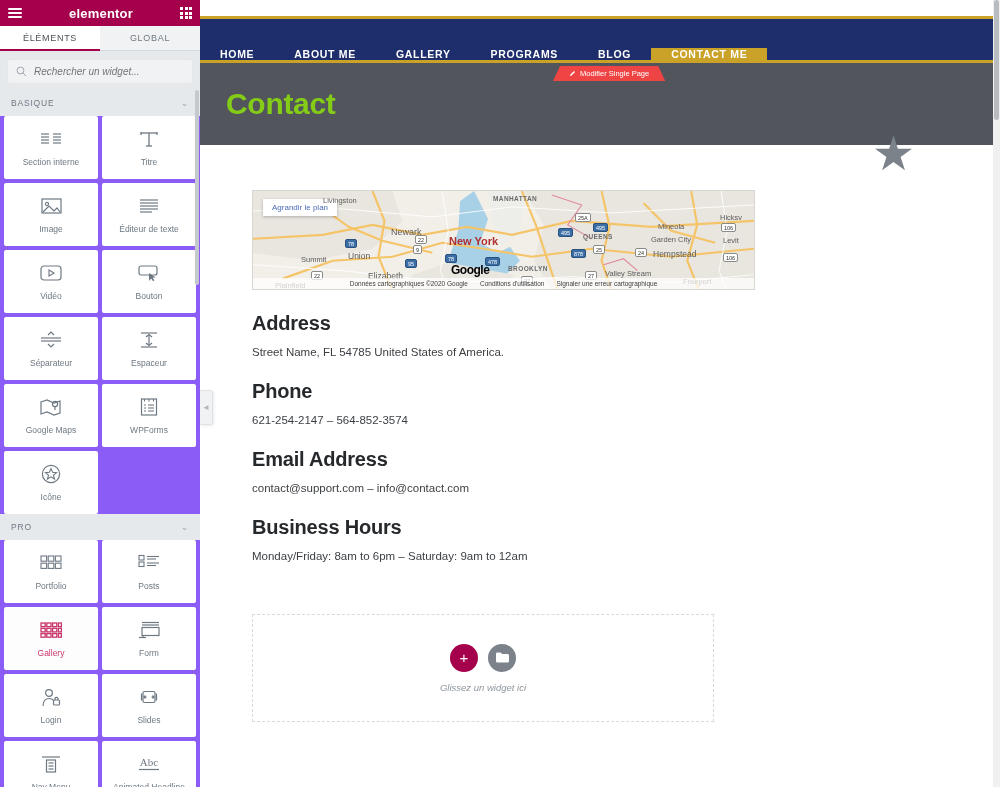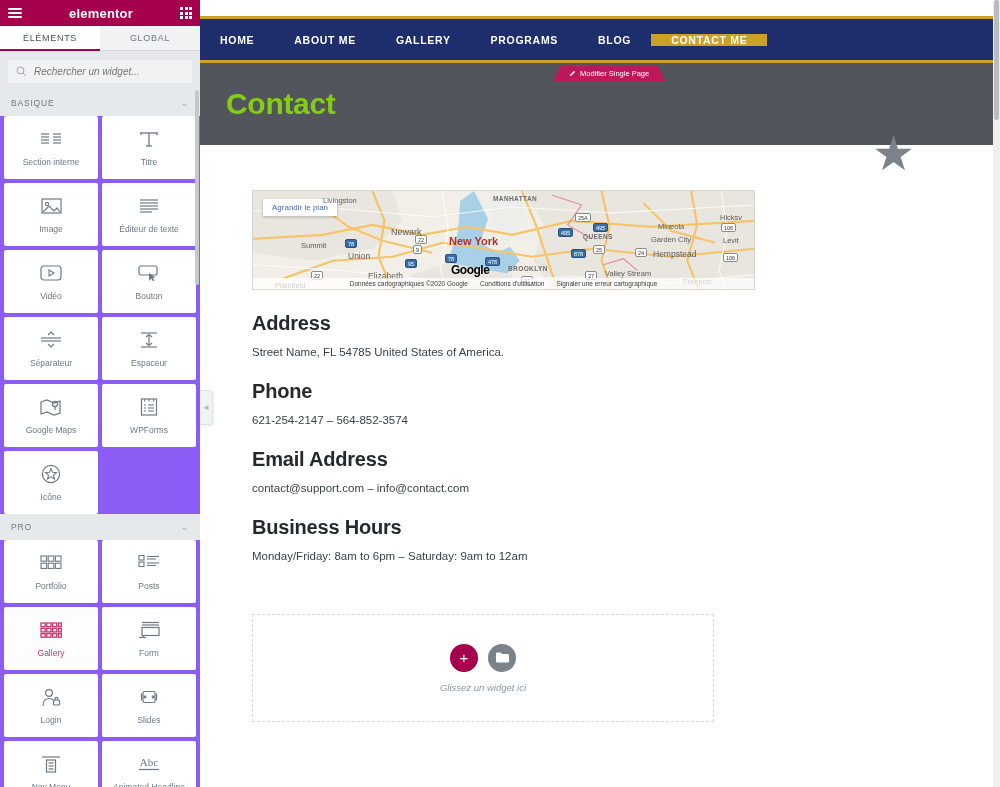--- a/index.html
+++ b/index.html
@@ -85,32 +85,32 @@
   .collapse-handle span { font-size: 8px; color: #b0b6bb; line-height: 1; }
 
   
   .preview {
     flex: 1; height: 787px; background: #fff; position: relative; overflow: hidden;
   }
   .gold-rule { height: 4px; background: #c9a227; width: 100%; }
   .gold-rule.top { height: 19px; background: #fff; border-bottom: 3px solid #c9a227; }
 
   .navbar {
-    height: 44px; background: #1e2d6b; display: flex; align-items: center;
+    height: 44px; background: #1e2d6b; display: flex; align-items: flex-end;
     position: relative; border-bottom: 3px solid #c9a227;
   }
   .navitem {
     display: flex; align-items: center; padding: 0 20px; color: #fff;
     font-size: 10.5px; font-weight: bold; letter-spacing: .7px; cursor: pointer;
   }
   .navitem.active { background: #c9a227; }
 
   .edit-tab-wrap { position: absolute; top: 66px; left: 0; width: 100%; height: 16px; z-index: 8; }
   .edit-tab {
-    position: absolute; left: 353px; height: 15px; background: #be185d;
+    position: absolute; left: 353px; height: 15px; background: #ef4444;
     display: flex; align-items: center; gap: 4px; padding: 0 16px;
     color: #fff; font-size: 7.5px; cursor: pointer;
     clip-path: polygon(7px 0, calc(100% - 7px) 0, 100% 100%, 0 100%);
   }
 
   .page-banner {
     height: 82px; background: #52565c; display: flex; align-items: center;
     padding-left: 26px;
   }
   .page-banner h1 { color: #84cc16; font-size: 30px; font-weight: bold; letter-spacing: -.3px; }
@@ -579,21 +579,21 @@
             <path d="M352 74 L372 68 L386 80"></path>
           </g>
         </svg>
 
         <div class="map-expand">Agrandir le plan</div>
         <div class="map-city">New York</div>
 
         <div class="map-lbl" style="left:70px;top:5px">Livingston</div>
         <div class="map-lbl b" style="left:240px;top:4px">MANHATTAN</div>
         <div class="map-lbl" style="left:138px;top:36px;font-size:9px">Newark</div>
-        <div class="map-lbl" style="left:48px;top:50px">Summit</div>
+        <div class="map-lbl" style="left:48px;top:64px">Summit</div>
         <div class="map-lbl" style="left:95px;top:60px;font-size:8.5px">Union</div>
         <div class="map-lbl" style="left:115px;top:80px;font-size:8.5px">Elizabeth</div>
         <div class="map-lbl b" style="left:330px;top:42px">QUEENS</div>
         <div class="map-lbl b" style="left:255px;top:74px">BROOKLYN</div>
         <div class="map-lbl" style="left:405px;top:31px">Mineola</div>
         <div class="map-lbl" style="left:398px;top:44px">Garden City</div>
         <div class="map-lbl" style="left:400px;top:58px;font-size:8.5px">Hempstead</div>
         <div class="map-lbl" style="left:470px;top:45px">Levit</div>
         <div class="map-lbl" style="left:467px;top:22px">Hicksv</div>
         <div class="map-lbl" style="left:352px;top:78px">Valley Stream</div>

